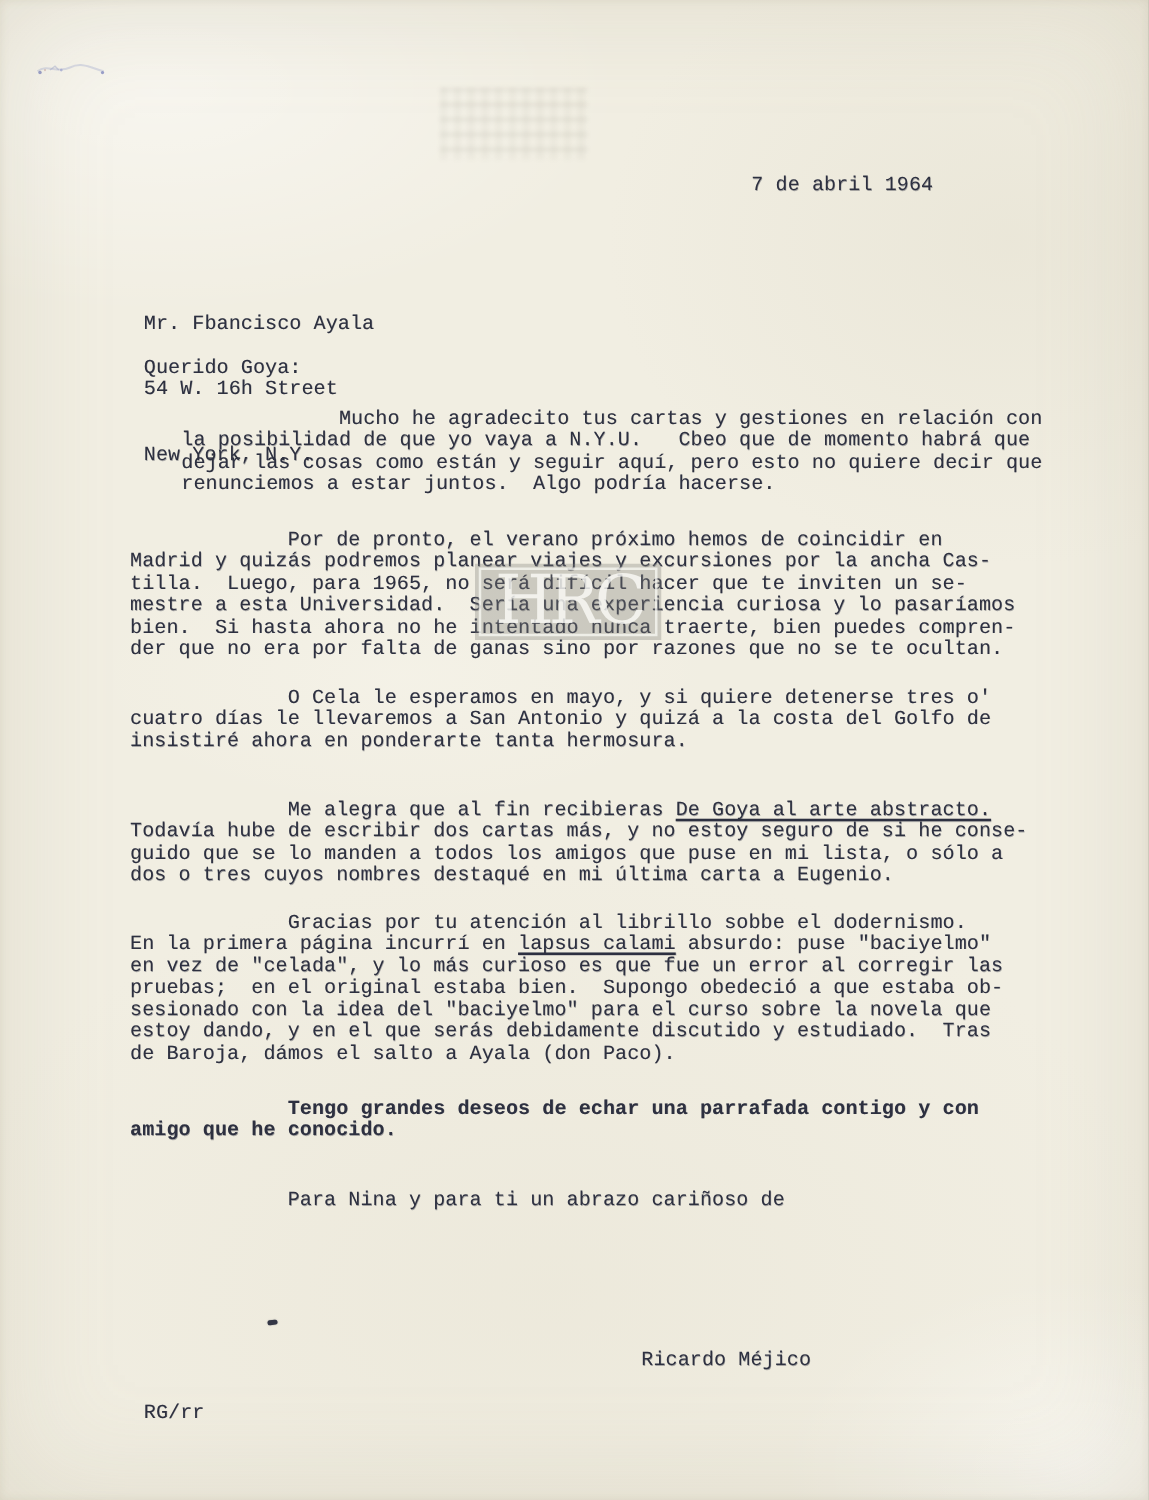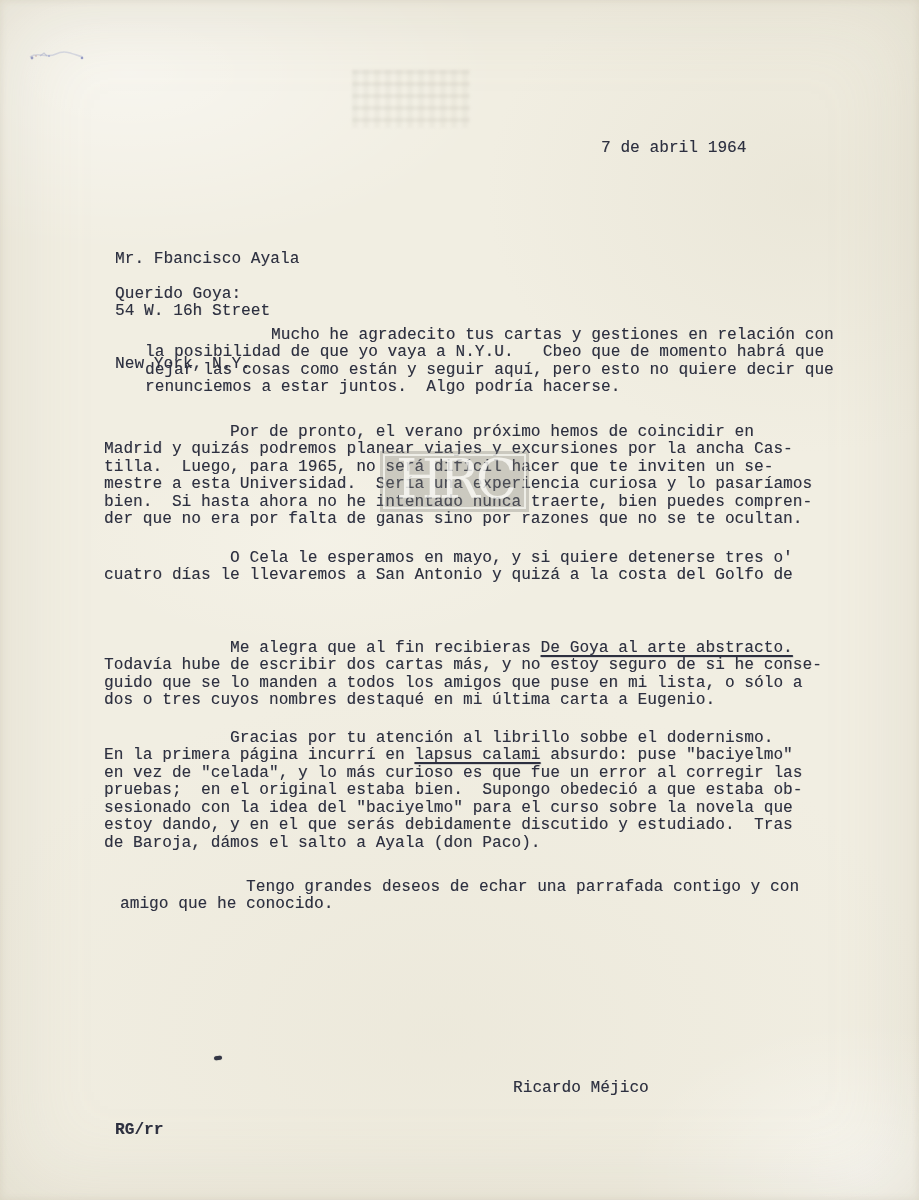--- a/index.html
+++ b/index.html
@@ -32,24 +32,24 @@
 
   
   .pos-date{left:553px;top:140px;margin-left:48px;}
   .pos-addr{left:115px;top:216px;}
   .pos-sal{left:115px;top:286px;}
   .pos-p0{left:104px;top:327px;margin-left:41px;}
   .pos-p1{left:104px;top:424px;}
   .pos-p2{left:104px;top:550px;}
   .pos-p3{left:104px;top:640px;}
   .pos-p4{left:104px;top:730px;}
-  .pos-p5{left:120px;top:879px;}
+  .pos-p5{left:104px;top:879px;font-weight:bold;}
   .pos-closing{left:104px;top:952px;}
   .pos-sig{left:513px;top:1080px;}
-  .pos-ini{left:115px;top:1122px;font-weight:bold;}
+  .pos-ini{left:115px;top:1122px;}
 
   .watermark{
     position:absolute;left:380px;top:451px;width:149px;height:61px;
     background:rgba(128,128,122,0.34);
     display:flex;align-items:center;justify-content:center;overflow:visible;
   }
   .watermark::before{
     content:"";position:absolute;inset:3px;
     border:2px solid rgba(250,250,244,0.75);
   }
@@ -98,25 +98,26 @@
   <div class="tw pos-addr">
     <div class="line">Mr. Fbancisco Ayala</div>
     <div class="line">54 W. 16h Street</div>
     <div class="line">New York, N.Y.</div>
   </div>
 
   <div class="tw pos-sal">Querido Goya:</div>
 
   <div class="tw pos-p0"><div class="line">             Mucho he agradecito tus cartas y gestiones en relación con</div><div class="line">la posibilidad de que yo vaya a N.Y.U.   Cbeo que de momento habrá que</div><div class="line">dejar las cosas como están y seguir aquí, pero esto no quiere decir que</div><div class="line">renunciemos a estar juntos.  Algo podría hacerse.</div></div>
   <div class="tw pos-p1"><div class="line">             Por de pronto, el verano próximo hemos de coincidir en</div><div class="line">Madrid y quizás podremos planear viajes y excursiones por la ancha Cas-</div><div class="line">tilla.  Luego, para 1965, no será difícil hacer que te inviten un se-</div><div class="line">mestre a esta Universidad.  Sería una experiencia curiosa y lo pasaríamos</div><div class="line">bien.  Si hasta ahora no he intentado nunca traerte, bien puedes compren-</div><div class="line">der que no era por falta de ganas sino por razones que no se te ocultan.</div></div>
-  <div class="tw pos-p2"><div class="line">             O Cela le esperamos en mayo, y si quiere detenerse tres o'</div><div class="line">cuatro días le llevaremos a San Antonio y quizá a la costa del Golfo de</div></div>
+  <div class="tw pos-p2"><div class="line">             O Cela le esperamos en mayo, y si quiere detenerse tres o'</div><div class="line">cuatro días le llevaremos a San Antonio y quizá a la costa del Golfo de</div><div class="line">insistiré ahora en ponderarte tanta hermosura.</div></div>
   <div class="tw pos-p3"><div class="line"><span>             Me alegra que al fin recibieras </span><span class="u">De Goya al arte abstracto.</span></div><div class="line">Todavía hube de escribir dos cartas más, y no estoy seguro de si he conse-</div><div class="line">guido que se lo manden a todos los amigos que puse en mi lista, o sólo a</div><div class="line">dos o tres cuyos nombres destaqué en mi última carta a Eugenio.</div></div>
   <div class="tw pos-p4"><div class="line">             Gracias por tu atención al librillo sobbe el dodernismo.</div><div class="line"><span>En la primera página incurrí en </span><span class="u">lapsus calami</span><span> absurdo: puse "baciyelmo"</span></div><div class="line">en vez de "celada", y lo más curioso es que fue un error al corregir las</div><div class="line">pruebas;  en el original estaba bien.  Supongo obedeció a que estaba ob-</div><div class="line">sesionado con la idea del "baciyelmo" para el curso sobre la novela que</div><div class="line">estoy dando, y en el que serás debidamente discutido y estudiado.  Tras</div><div class="line">de Baroja, dámos el salto a Ayala (don Paco).</div></div>
   <div class="tw pos-p5"><div class="line">             Tengo grandes deseos de echar una parrafada contigo y con</div><div class="line">amigo que he conocido.</div></div>
 
+  <div class="tw pos-closing">             Para Nina y para ti un abrazo cariñoso de</div>
 
   <div class="tw pos-sig">Ricardo Méjico</div>
 
   <div class="tw pos-ini">RG/rr</div>
 
   <div class="blot"></div>
 
   <div class="watermark">
     <span class="watermark-letters">HRC</span>
   </div>

